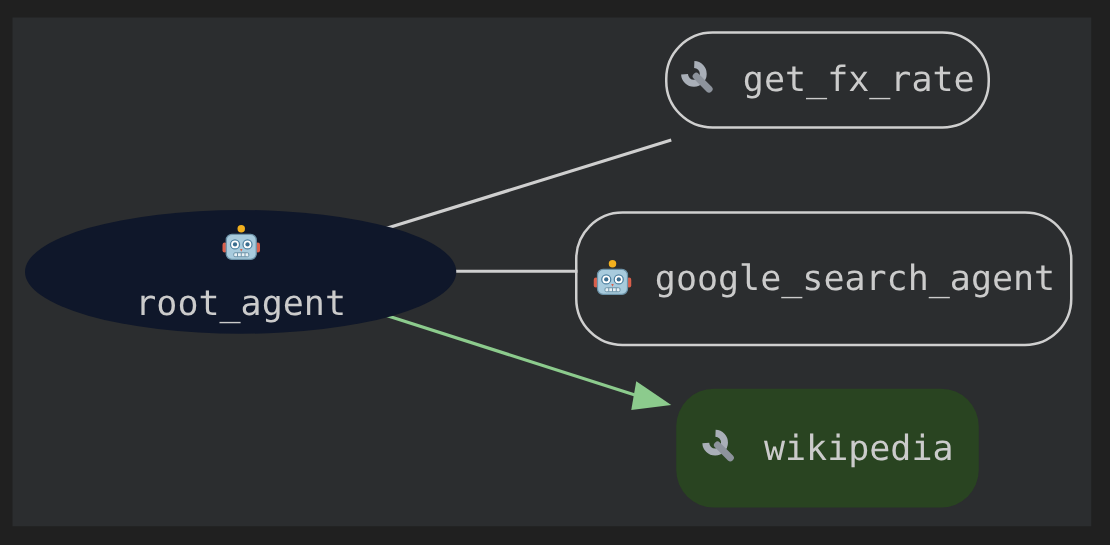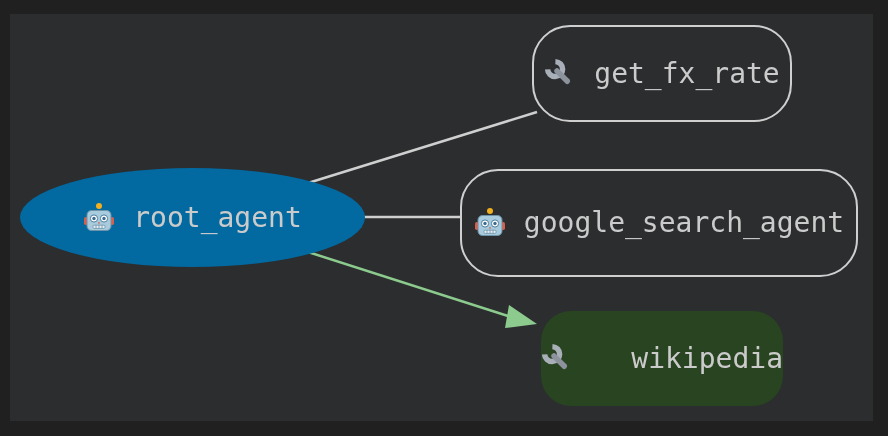--- a/index.html
+++ b/index.html
@@ -55,36 +55,36 @@
     height: 32px;
     flex: 0 0 auto;
     display: inline-flex;
     align-items: center;
     justify-content: center;
   }
   .node .icon svg { width: 32px; height: 32px; display: block; }
   .node .label { line-height: 1; }
 
   .node-ellipse {
-    background: #0369a1;
+    background: #0f172a;
     border-radius: 50%;
+    flex-direction: column;
   }
   .node-outlined {
     background: transparent;
     border: 2px solid #cfcfcf;
     border-radius: 38px;
   }
   .node-filled {
     background: #294421;
     border-radius: 30px;
-    justify-content: space-between;
   }
 
   #node-root-agent          { left: 10px;  top: 154px; width: 345px; height: 99px; }
-  #node-get-fx-rate         { left: 522px; top: 11px;  width: 260px; height: 97px; }
+  #node-get-fx-rate         { left: 522px; top: 11px;  width: 260px; height: 78px; }
   #node-google-search-agent { left: 450px; top: 155px; width: 398px; height: 108px; }
   #node-wikipedia           { left: 531px; top: 297px; width: 242px; height: 95px; }
 </style>
 </head>
 <body>
 
 <div class="page">
   <div class="canvas">
 
     <svg class="edges" viewBox="0 0 863 407">

